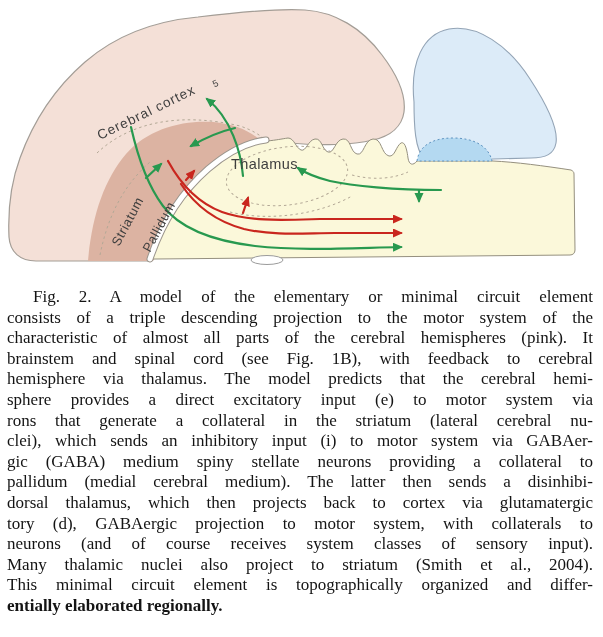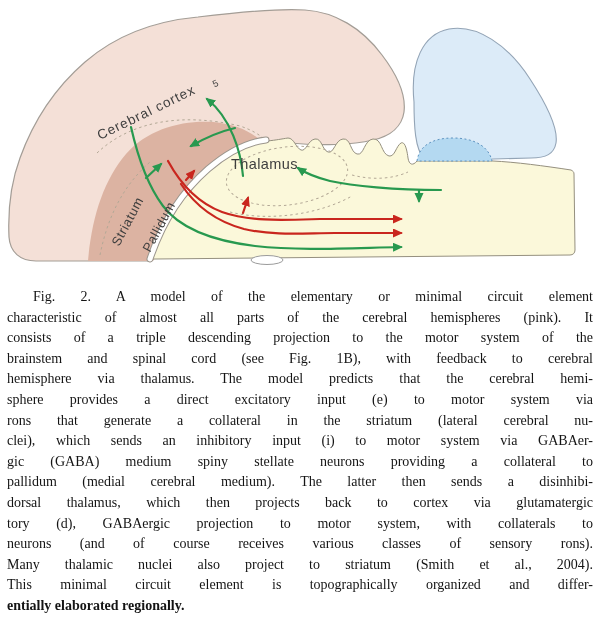--- a/index.html
+++ b/index.html
@@ -12,21 +12,21 @@
   .lbl-motor{font-size:14px;letter-spacing:3.2px;}
   .lbl-thal{font-size:14.5px;letter-spacing:.4px;}
   .lbl-die{font-size:14px;}
   .lbl-rot{font-size:13px;letter-spacing:.6px;}
   .lbl-cortex{font-size:13.5px;letter-spacing:1px;}
   .lbl-sub{font-size:9.5px;}
   .lbl-nt{font-size:9px;font-weight:bold;letter-spacing:.4px;font-family:"Liberation Sans",sans-serif;}
   .dash{fill:none;stroke:#b3a896;stroke-width:1;stroke-dasharray:2.5 3;}
   .wire{fill:none;stroke-width:2.2;stroke-linecap:round;}
   
-  .caption{padding:15px 10px 0 7px;color:#141414;font-size:14px;line-height:20.6px;}
+  .caption{padding:15px 10px 0 7px;color:#141414;font-size:17px;line-height:20.6px;}
   .cap-line{text-align:justify;text-align-last:justify;white-space:normal;}
   .cap-line.first{text-indent:26px;}
   .cap-line.last{text-align-last:left;font-weight:bold;}
 </style>
 </head>
 <body>
 
 <div class="figure-wrap">
 
   <svg width="603" height="272" viewBox="0 0 603 272">
@@ -103,29 +103,29 @@
     <text class="lbl-nt" x="303" y="228" fill="#c9261e"></text>
     <text class="lbl-nt" x="304" y="241" fill="#28994f"></text>
 
     <text class="lbl lbl-die" x="410" y="224"></text>
     <text class="lbl lbl-die" x="411" y="238"></text>
     <text class="lbl lbl-die" x="411" y="252"></text>
   </svg>
 
   <div class="caption">
       <div class="cap-line first">Fig. 2.  A model of the elementary or minimal circuit element</div>
+      <div class="cap-line">consists of a triple descending projection to the motor system of the</div>
       <div class="cap-line">characteristic of almost all parts of the cerebral hemispheres (pink). It</div>
-      <div class="cap-line">consists of a triple descending projection to the motor system of the</div>
       <div class="cap-line">brainstem and spinal cord (see Fig. 1B), with feedback to cerebral</div>
       <div class="cap-line">hemisphere via thalamus. The model predicts that the cerebral hemi-</div>
       <div class="cap-line">sphere provides a direct excitatory input (e) to motor system via</div>
       <div class="cap-line">rons that generate a collateral in the striatum (lateral cerebral nu-</div>
       <div class="cap-line">clei), which sends an inhibitory input (i) to motor system via GABAer-</div>
       <div class="cap-line">gic (GABA) medium spiny stellate neurons providing a collateral to</div>
       <div class="cap-line">pallidum (medial cerebral medium). The latter then sends a disinhibi-</div>
       <div class="cap-line">dorsal thalamus, which then projects back to cortex via glutamatergic</div>
       <div class="cap-line">tory (d), GABAergic projection to motor system, with collaterals to</div>
-      <div class="cap-line">neurons (and of course receives various classes of sensory rons).</div>
+      <div class="cap-line">neurons (and of course receives system classes of sensory input).</div>
       <div class="cap-line">Many thalamic nuclei also project to striatum (Smith et al., 2004).</div>
       <div class="cap-line">This minimal circuit element is topographically organized and differ-</div>
       <div class="cap-line last">entially elaborated regionally.</div>
     </div>
 </div>
 
 </body></html>

